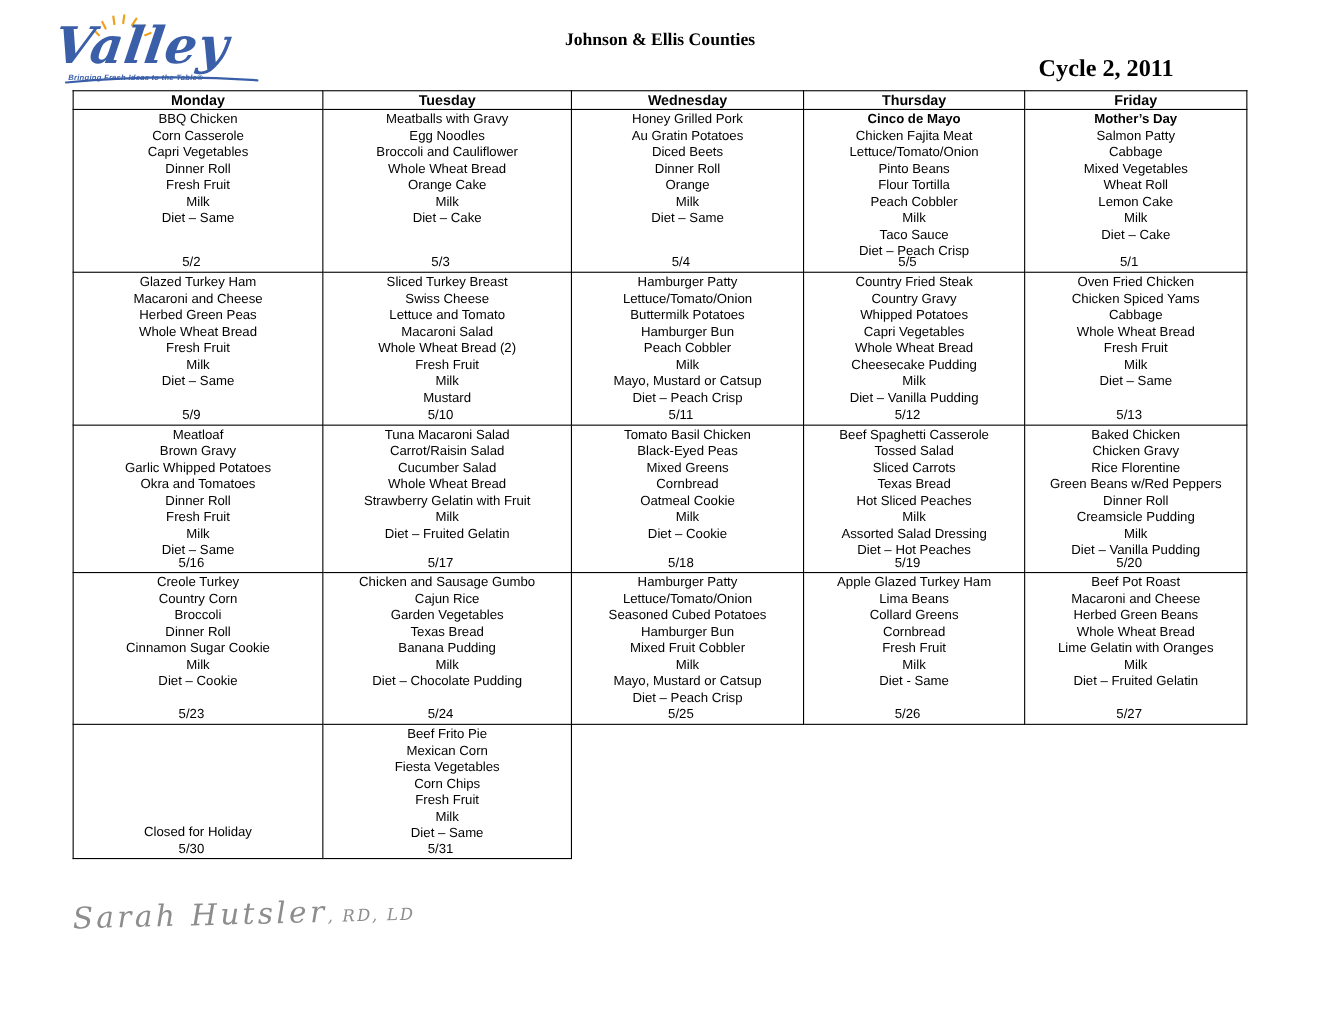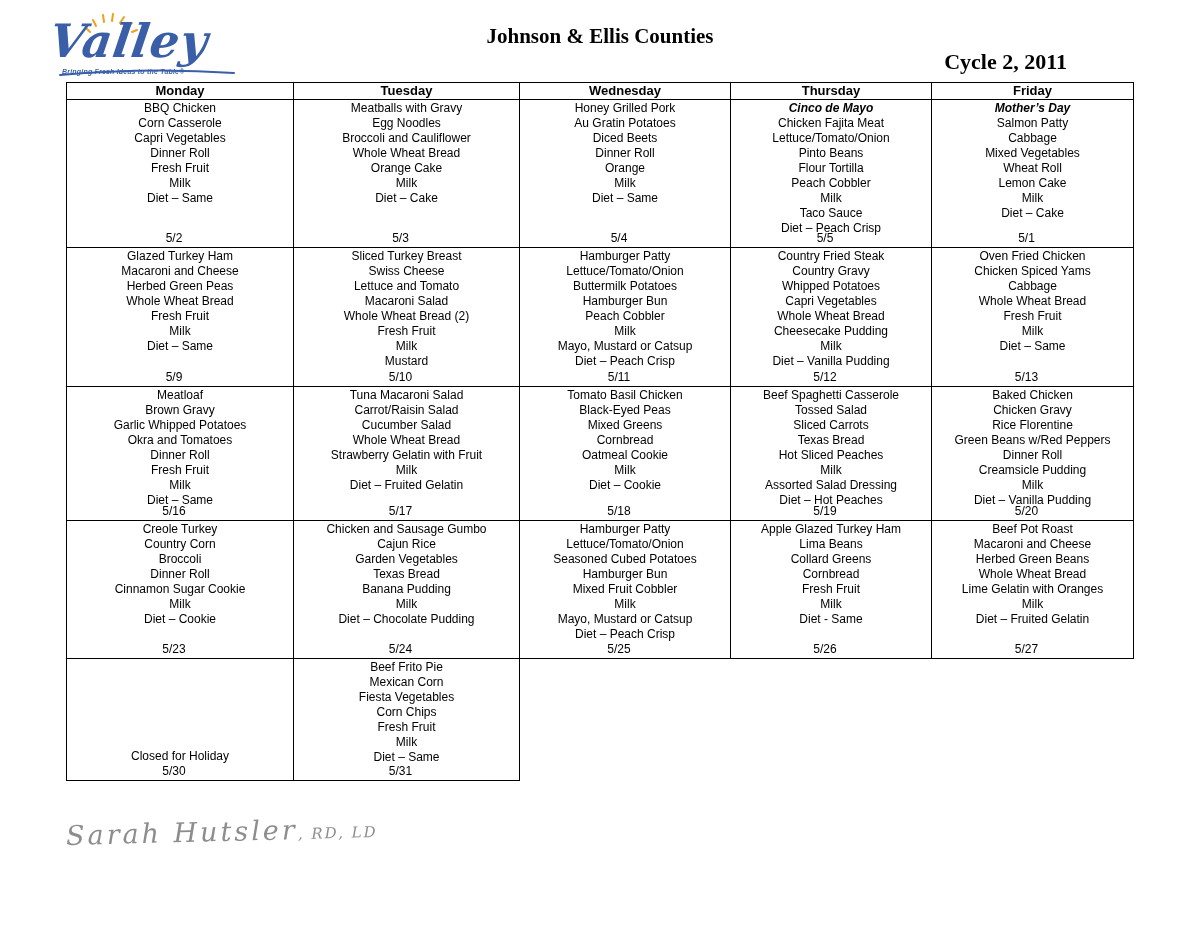--- a/index.html
+++ b/index.html
@@ -11,33 +11,33 @@
   .sun{position:absolute;left:34px;top:2px;}
   .logo-script{position:absolute;left:0;top:8px;font-family:"DejaVu Serif",serif;
     font-style:italic;font-weight:bold;color:#3a5fa8;font-size:46px;line-height:46px;
     transform:skewX(-8deg);letter-spacing:1px;}
   .logo-swash{position:absolute;left:8px;top:56px;}
   .tagline{position:absolute;left:12px;top:58px;width:200px;color:#3a5fa8;
     font-size:7px;font-style:italic;font-weight:bold;letter-spacing:.2px;}
 
   
   .title{position:absolute;left:0;right:0;top:24px;text-align:center;
-    font-family:"Liberation Serif",serif;font-weight:bold;font-size:21px;line-height:25px;color:#000;}
+    font-family:"Liberation Serif",serif;font-weight:bold;font-size:16px;line-height:25px;color:#000;}
   .cycle{position:absolute;top:49px;right:133px;font-family:"Liberation Serif",serif;
     font-weight:bold;font-size:22px;color:#000;}
 
   
   table.menu{position:absolute;left:66px;top:82px;width:1067px;border-collapse:collapse;table-layout:fixed;}
   table.menu th,table.menu td{border:1px solid #000;padding:0;vertical-align:top;}
   table.menu td.empty{border:none;}
   table.menu th{font-size:13px;font-weight:bold;height:16px;line-height:16px;text-align:center;color:#000;border-radius:6px;}
   .cell{position:relative;width:100%;}
   .items{padding-top:1px;}
   .item,.date,.special{font-size:12px;line-height:15px;text-align:center;color:#000;}
-  .special{font-weight:bold;font-style:italic;}
+  .special{font-weight:bold;}
   .date{position:absolute;bottom:1px;left:0;right:12px;}
   .cell.centered .items{position:absolute;top:0;bottom:16px;left:0;right:0;
     display:flex;align-items:flex-end;justify-content:center;padding-top:0;}
 
   
   .signature{position:absolute;left:66px;top:816px;font-family:"DejaVu Serif",serif;
     font-style:italic;color:#8d8d8d;font-size:27px;letter-spacing:3px;
     transform:rotate(-1.5deg);white-space:nowrap;}
   .signature .suffix{font-size:15px;letter-spacing:2px;}
 </style>

